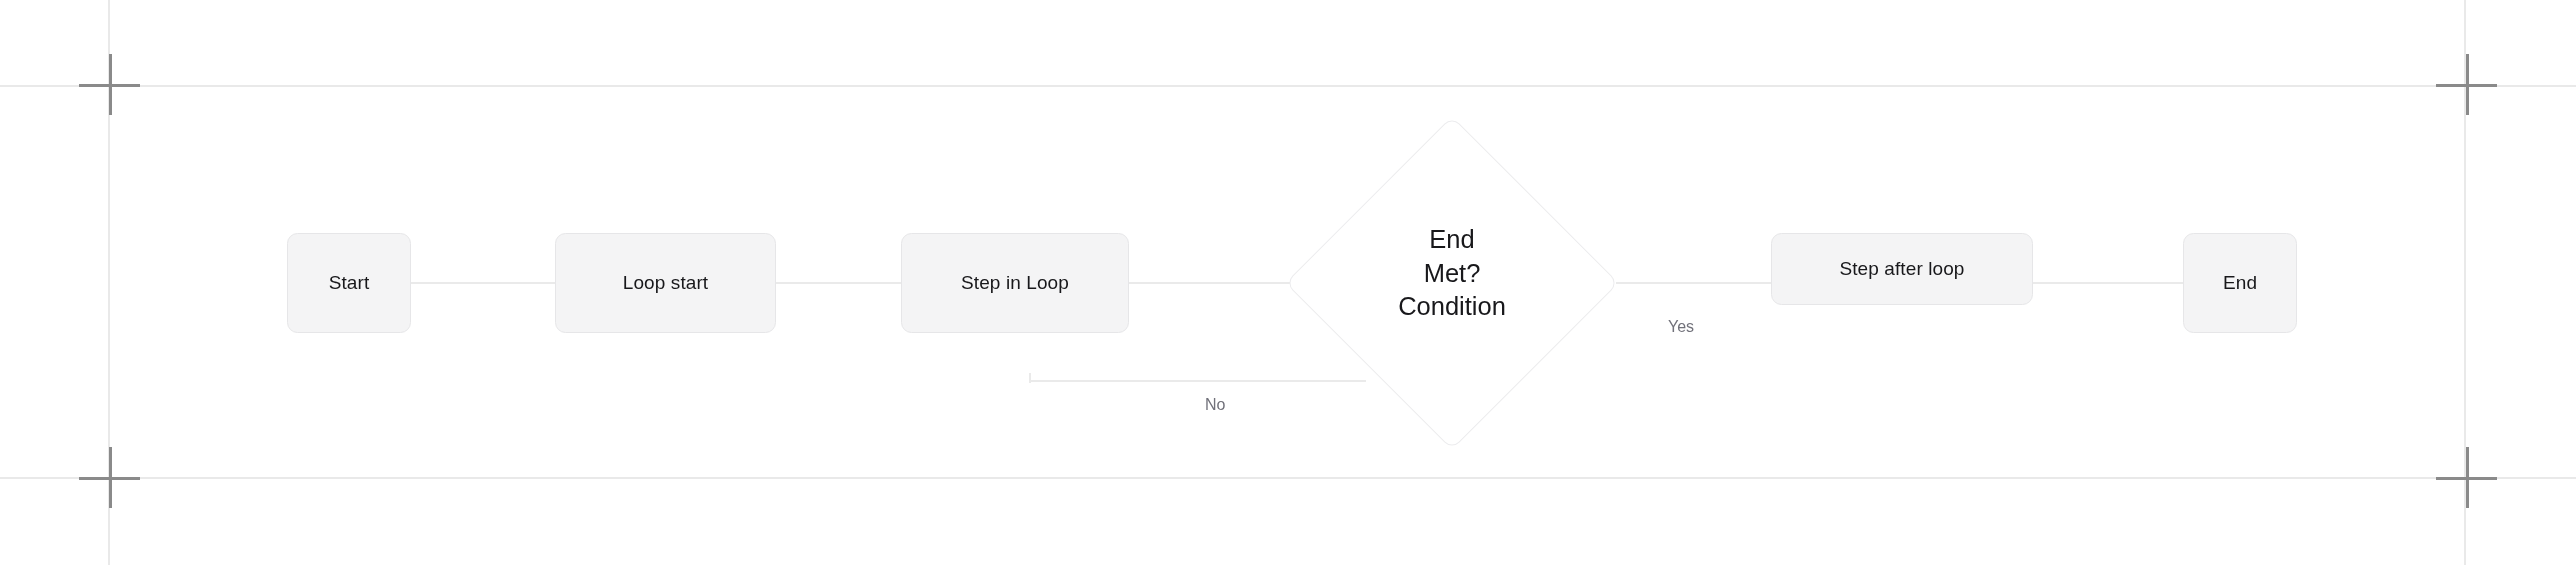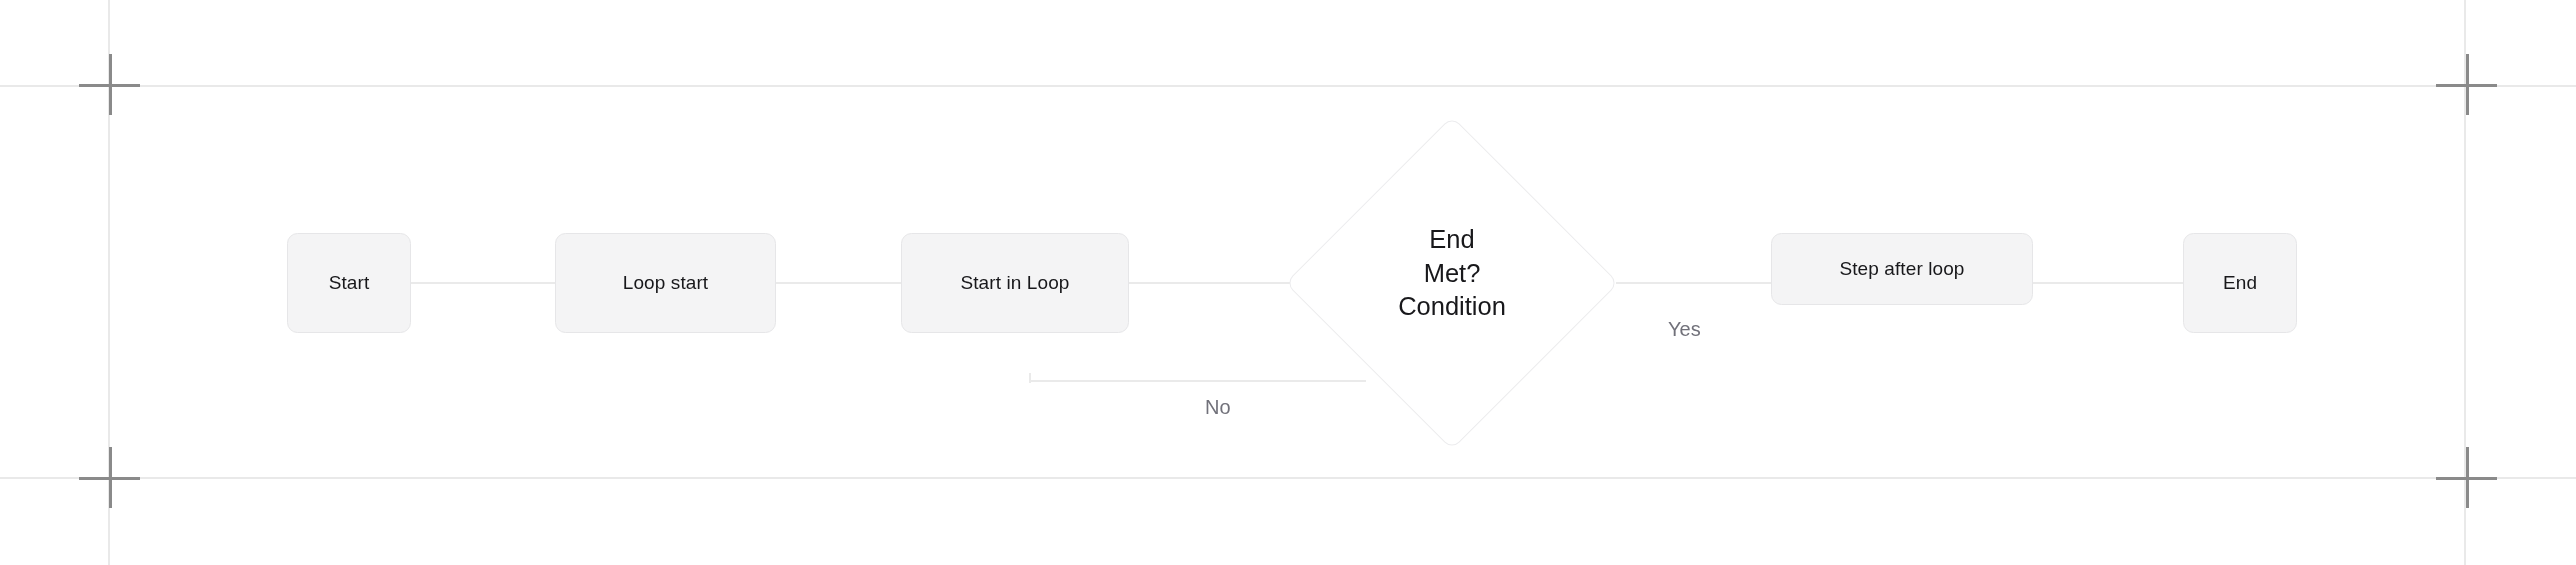--- a/index.html
+++ b/index.html
@@ -111,21 +111,21 @@
     text-align: center;
     color: #18181b;
     font-size: 25.5px;
     line-height: 1.32;
   }
 
   
   .edge-label {
     position: absolute;
     color: #71717a;
-    font-size: 20px;
+    font-size: 16px;
     line-height: 1.2;
     white-space: nowrap;
   }
 </style>
 </head>
 <body>
 
 <div id="canvas">
 
   <div class="guide-h" style="top:85px;"></div>
@@ -146,21 +146,21 @@
   <div class="edge edge-h" style="left:1029px; top:380px; width:337px;"></div>
   <div class="edge edge-v" style="left:1029px; top:373px; height:9.7px;"></div>
 
   <div class="edge-label" style="left:1668px; top:317px;">Yes</div>
   <div class="edge-label" style="left:1205px; top:395px;">No</div>
 
   <div class="node" style="left:287px; top:233px; width:124px; height:100px;">Start</div>
 
   <div class="node" style="left:555px; top:233px; width:221px; height:100px;">Loop start</div>
 
-  <div class="node" style="left:901px; top:233px; width:228px; height:100px;">Start in Loop</div>
+  <div class="node" style="left:901px; top:233px; width:228px; height:100px;">Step in Loop</div>
 
   <div class="diamond-wrap" style="left:1452px; top:283px;">
     <div class="diamond-shape"></div>
     <div class="diamond-label">
       <div>End</div>
       <div>Met?</div>
       <div>Condition</div>
     </div>
   </div>
 

